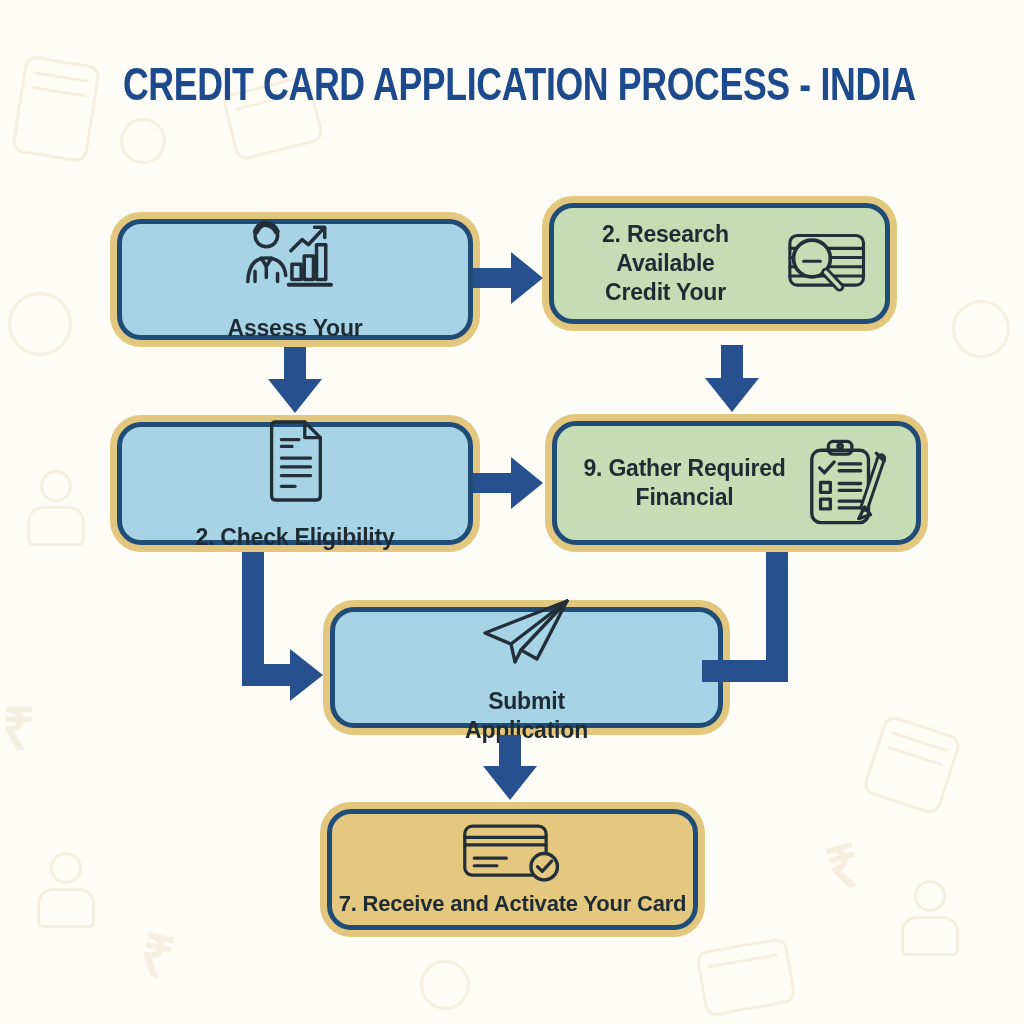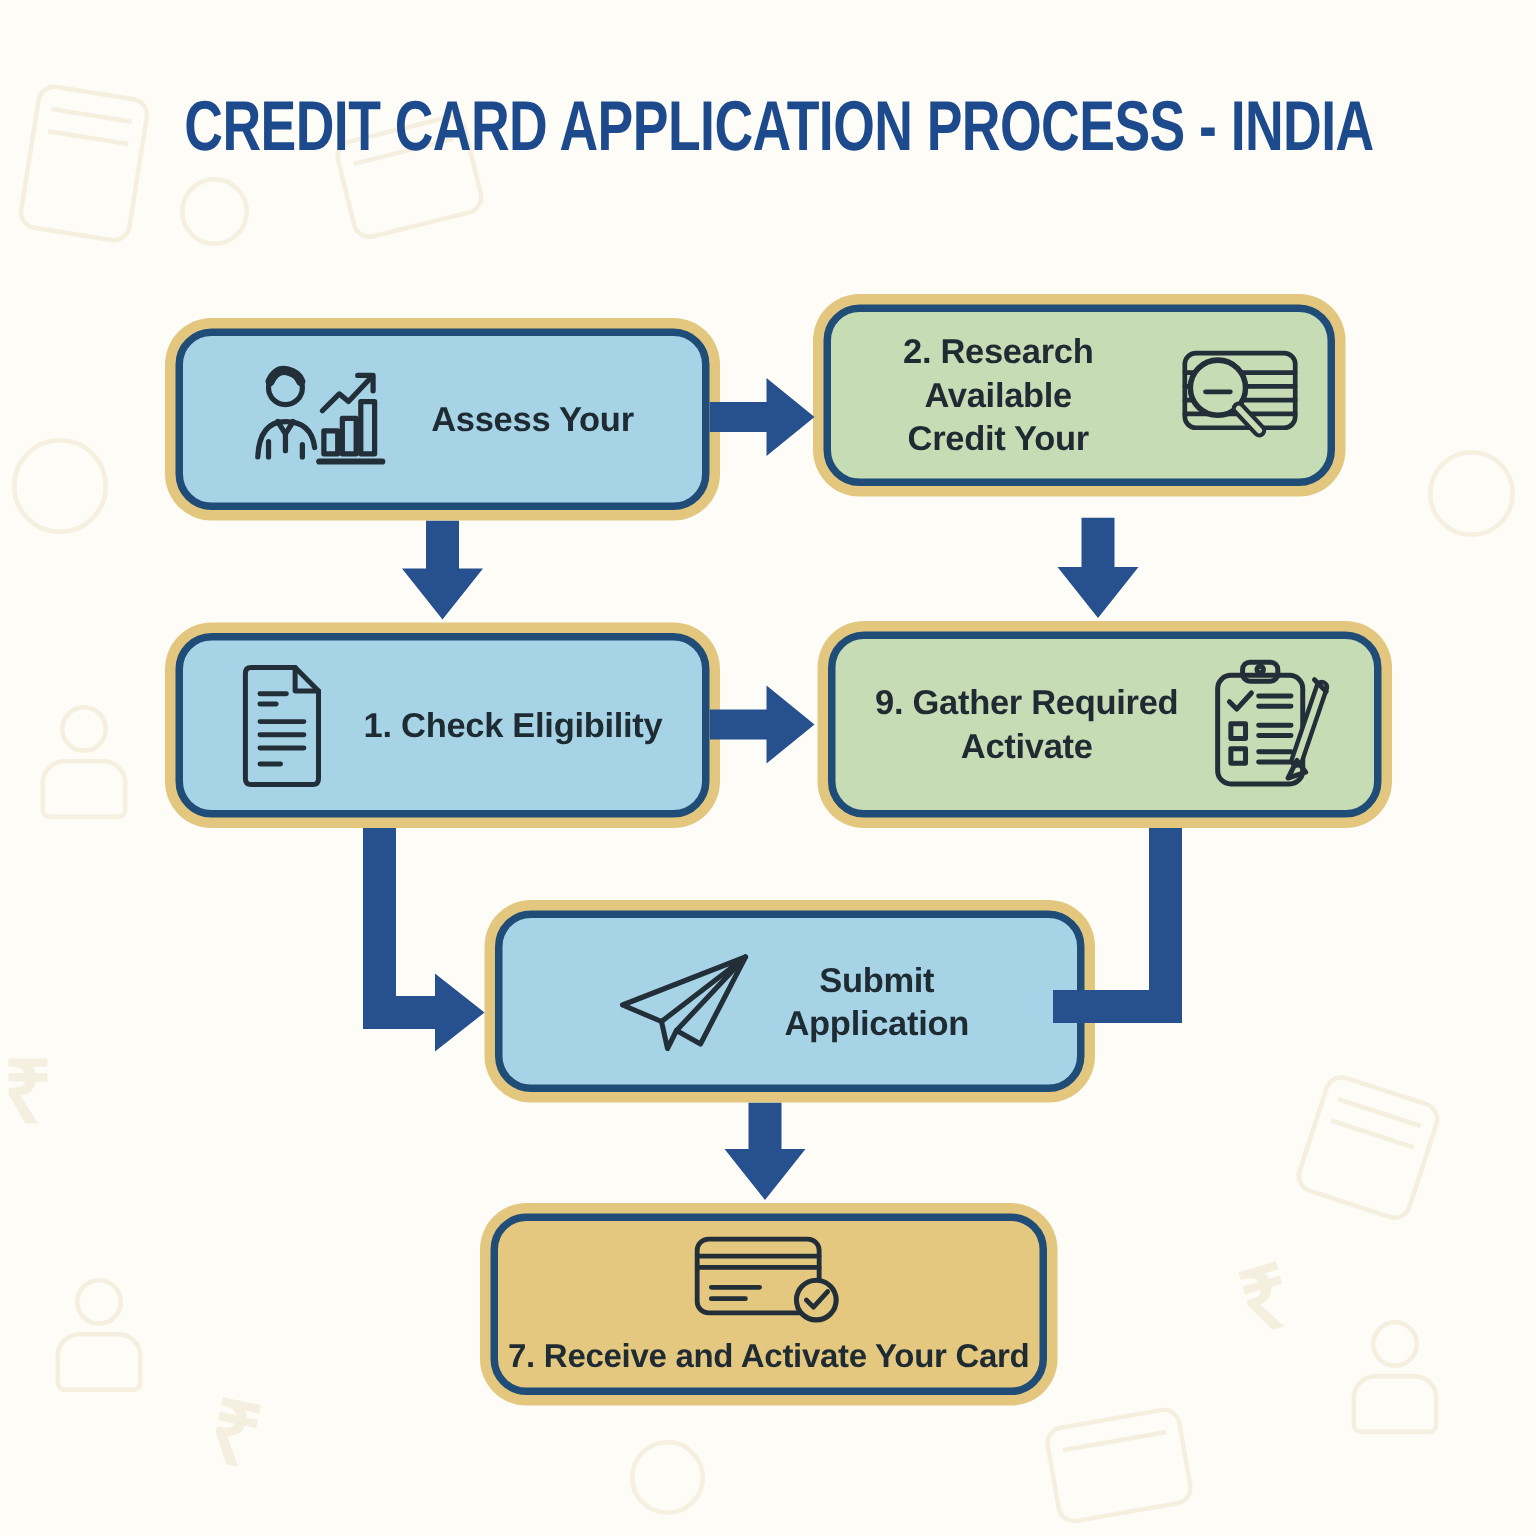--- a/index.html
+++ b/index.html
@@ -33,21 +33,21 @@
     font-size:47px;font-weight:bold;letter-spacing:-.5px;color:var(--title);
     transform:scaleX(.76);transform-origin:512px 0;white-space:nowrap;
   }
 
   .box{
     position:absolute;box-sizing:border-box;
     border:5px solid var(--navy-border);border-radius:24px;
     box-shadow:0 0 0 7px var(--gold);
     display:flex;align-items:center;justify-content:center;gap:16px;padding:0 16px;
   }
-  .box.blue{background:var(--blue-fill);}
+  .box.blue{background:var(--blue-fill);flex-direction:column;}
   .box.green{background:var(--green-fill);}
   .box.tan{background:var(--tan-fill);}
   .box.column{flex-direction:column;gap:6px;padding:10px 0;}
   .label{font-size:23px;font-weight:bold;color:var(--ink);text-align:center;line-height:1.25;letter-spacing:-.2px;}
   .label span{display:block;}
   .icon{flex:0 0 auto;}
   svg.arrow{position:absolute;}
   svg.arrow polygon,svg.arrow path{fill:var(--arrow);}
   .lineart{stroke:#222e38;fill:none;stroke-width:3.4;stroke-linecap:round;stroke-linejoin:round;}
 </style>
@@ -126,28 +126,28 @@
     <svg class="icon" width="78" height="92" viewBox="0 0 80 92">
       <g class="lineart">
         <path d="M16,10 Q16,6 20,6 H50 L66,22 V82 Q66,86 62,86 H20 Q16,86 16,82 Z"></path>
         <path d="M50,6 V22 H66"></path>
         <path d="M26,24 H44 M26,31 H37"></path>
         <path d="M26,43 H56 M26,52 H56 M26,61 H56"></path>
         <path d="M26,72 H40"></path>
       </g>
     </svg>
     <div class="label">
-      <span>1. Check Eligibility</span>
+      <span>2. Check Eligibility</span>
     </div>
   </div>
 
   <div class="box green" style="left:552px;top:421px;width:369px;height:124px">
     <div class="label">
       <span>9. Gather Required</span>
-      <span>Activate</span>
+      <span>Financial</span>
     </div>
     <svg class="icon" width="88" height="94" viewBox="0 0 90 95">
       <g class="lineart">
         <rect x="10" y="14" width="58" height="74" rx="9"></rect>
         <rect x="27" y="5" width="24" height="13" rx="5"></rect>
         <circle cx="39" cy="10" r="2.2"></circle>
         <path d="M18,32 l5,5 l10,-11"></path>
         <rect x="19" y="47" width="10" height="10"></rect>
         <rect x="19" y="64" width="10" height="10"></rect>
         <path d="M38,28 H60 M38,35 H60"></path>

